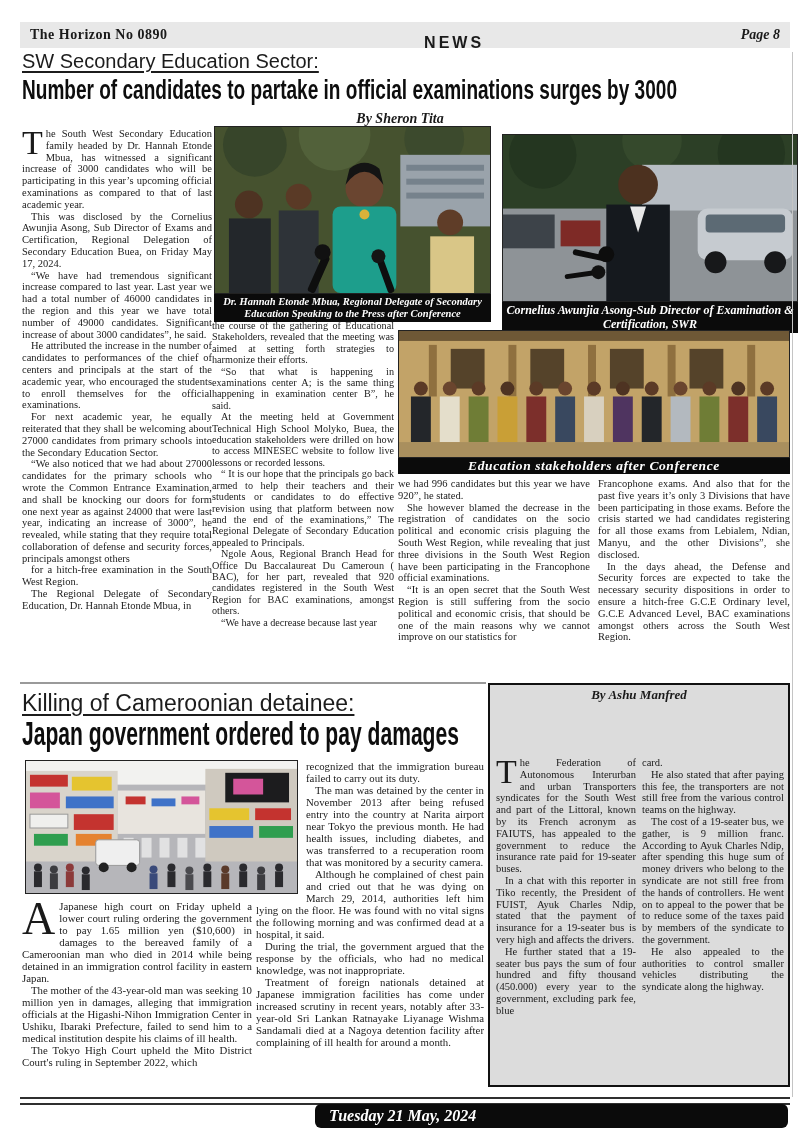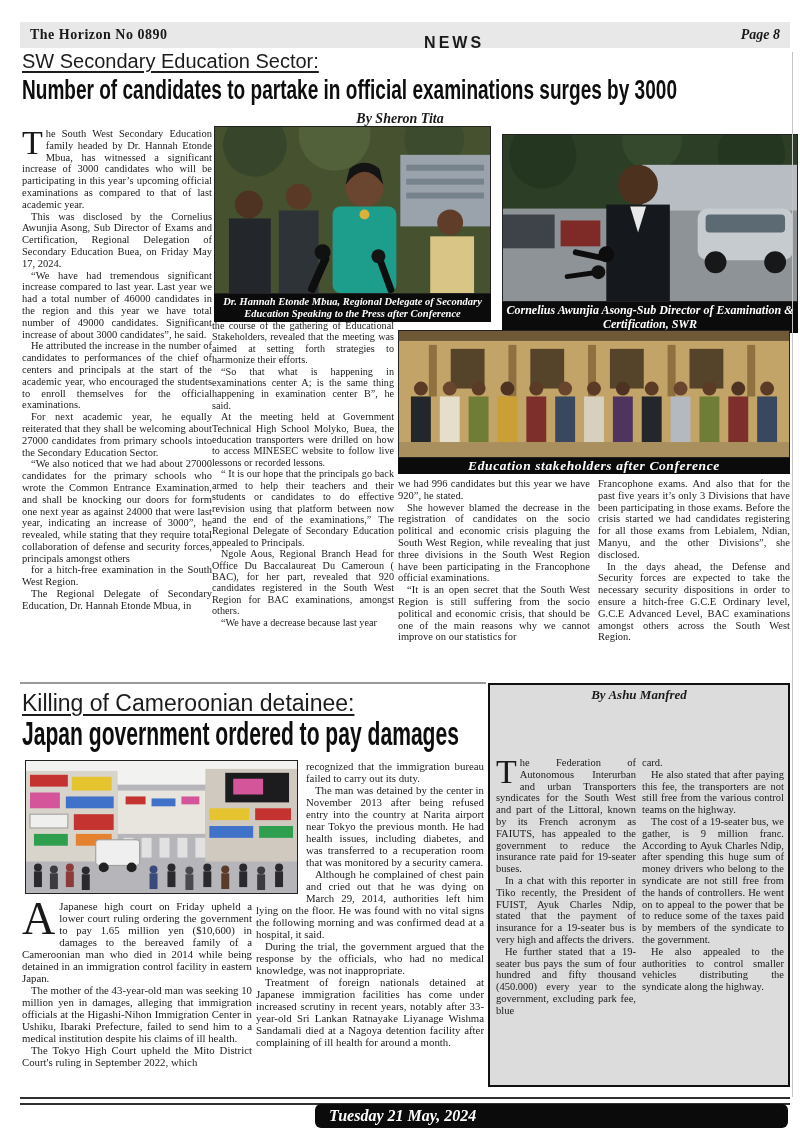--- a/index.html
+++ b/index.html
@@ -139,21 +139,21 @@
       <circle cx="104" cy="120" r="8" fill="#0d0d0d"></circle>
       <rect x="62" y="138" width="32" height="5" rx="2" fill="#0d0d0d" transform="rotate(-8 78 140)"></rect>
       <circle cx="96" cy="138" r="7" fill="#111"></circle>
     </svg>
     <figcaption class="caption c2">Cornelius Awunjia Asong-Sub Director of Examination &amp; Certification, SWR</figcaption>
   </figure>
 
   <div class="col c-s1-2">
     <p class="noindent">the course of the gathering of Educational Stakeholders, revealed that the meeting was aimed at setting forth strategies to harmonize their efforts.</p>
     <p>“So that what is happening in examinations center A; is the same thing happening in examination center B”, he said.</p>
-    <p>At the meeting held at Government Technical High School Molyko, Buea, the education transporters were drilled on how to access MINESEC website to follow live lessons or recorded lessons.</p>
+    <p>At the meeting held at Government Technical High School Molyko, Buea, the education stakeholders were drilled on how to access MINESEC website to follow live lessons or recorded lessons.</p>
     <p>“ It is our hope that the principals go back armed to help their teachers and their students or candidates to do effective revision using that platform between now and the end of the examinations,” The Regional Delegate of Secondary Education appealed to Principals.</p>
     <p>Ngole Aous, Regional Branch Head for Office Du Baccalaureat Du Cameroun ( BAC), for her part, revealed that 920 candidates registered in the South West Region for BAC examinations, amongst others.</p>
     <p>“We have a decrease because last year</p>
   </div>
 
   <figure class="fig f3" style="margin:0">
     <svg class="ph" width="390" height="126" viewBox="0 0 392 127" preserveAspectRatio="none">
       <rect width="392" height="127" fill="#c2a368"></rect>
       <rect width="392" height="10" fill="#6e5836"></rect>
       <rect x="30" y="14" width="8" height="52" fill="#8f703f"></rect>

